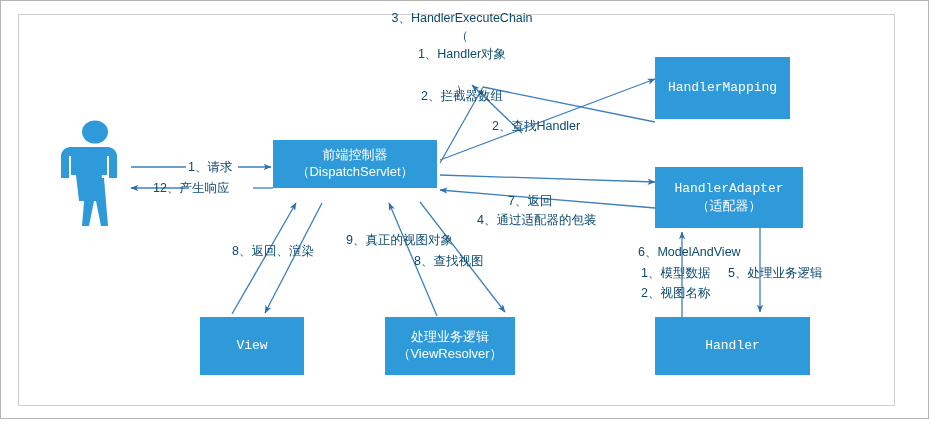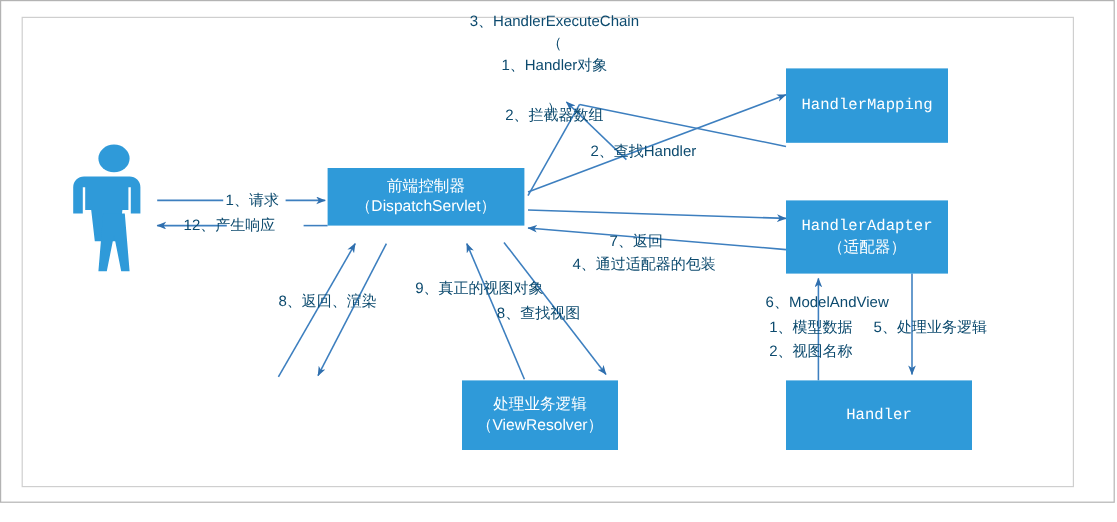--- a/index.html
+++ b/index.html
@@ -92,25 +92,28 @@
 
     <div class="box" style="left:273px;top:140px;width:164px;height:48px;">
       <span class="l1">前端控制器</span>
       <span class="l2">（DispatchServlet）</span>
     </div>
 
     <div class="box" style="left:655px;top:57px;width:135px;height:62px;">
       <span class="l1">HandlerMapping</span>
     </div>
 
-    <div class="box" style="left:655px;top:167px;width:135px;height:61px;">
+    <div class="box" style="left:655px;top:167px;width:148px;height:61px;">
       <span class="l1">HandlerAdapter</span>
       <span class="l2">（适配器）</span>
     </div>
 
+    <div class="box" style="left:200px;top:317px;width:104px;height:58px;">
+      <span class="l1">View</span>
+    </div>
 
     <div class="box" style="left:385px;top:317px;width:130px;height:58px;">
       <span class="l1">处理业务逻辑</span>
       <span class="l2">（ViewResolver）</span>
     </div>
 
     <div class="box" style="left:655px;top:317px;width:155px;height:58px;">
       <span class="l1">Handler</span>
     </div>
 

